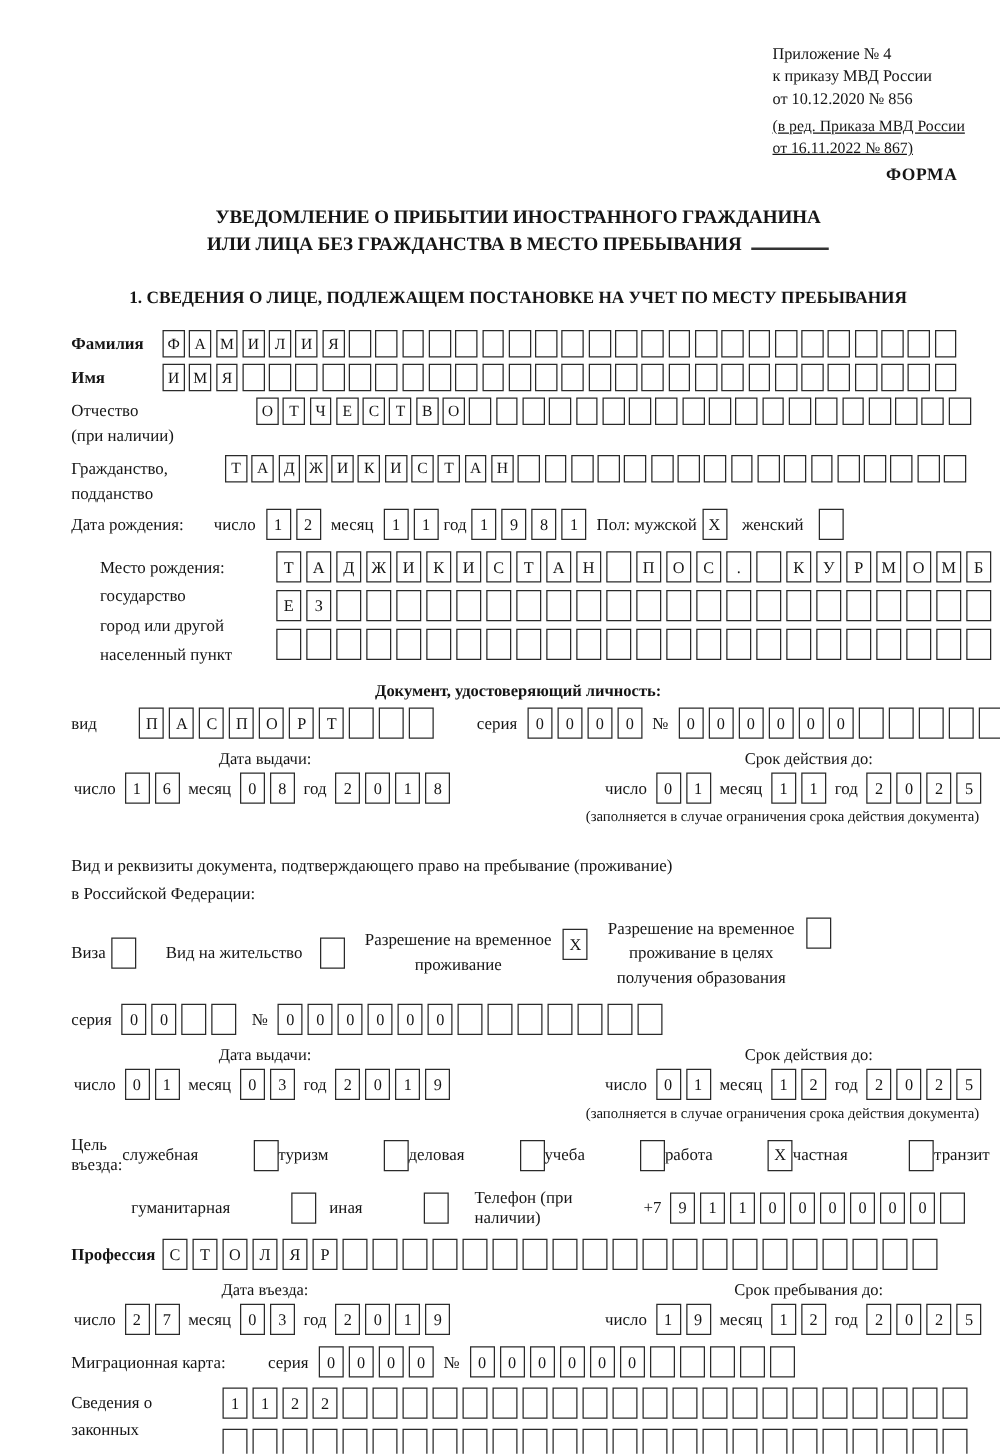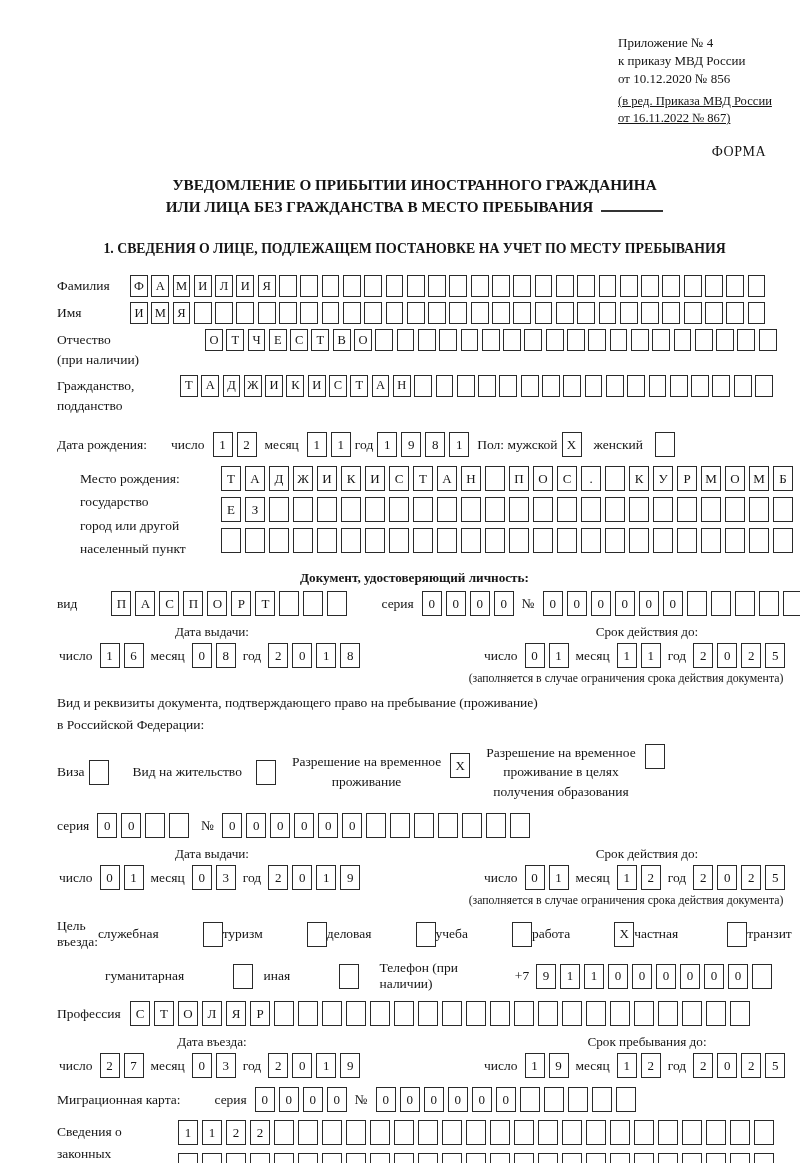--- a/index.html
+++ b/index.html
@@ -9,71 +9,71 @@
     overflow: hidden;
     font-family: "Liberation Serif", "DejaVu Serif", serif;
     color: #151515;
     font-size: 13.5px;
   }
   .page { padding: 34px 28px 0 57px; }
 
   
   .appendix { margin-left: 561px; line-height: 1.38; font-size: 13px; }
   .revision { margin-left: 561px; margin-top: 5px; line-height: 1.38; font-size: 12.6px; text-decoration: underline; }
-  .form-label { text-align: right; padding-right: 6px; font-weight: normal; margin-top: 16px; font-size: 14px; letter-spacing: .5px; }
+  .form-label { text-align: right; padding-right: 6px; font-weight: bold; margin-top: 5px; font-size: 14px; letter-spacing: .5px; }
 
   
   .title { text-align: center; font-weight: bold; font-size: 15.2px; margin-top: 14px; line-height: 1.5; }
   .blank-underline { display: inline-block; width: 62px; border-bottom: 2px solid #333; height: 12px; margin-left: 8px; }
   .section-heading { text-align: center; font-weight: bold; font-size: 13.8px; margin-top: 22px; }
 
   
   .cells { display: inline-flex; gap: 3.5px; vertical-align: middle; }
   .cell {
     width: 17.8px; height: 22px; flex: none;
     border: 1.6px solid #2a2a2a;
     display: flex; align-items: center; justify-content: center;
     font-size: 12.5px; background: #fff;
   }
   .cells.md { gap: 4px; }
   .cells.md .cell { width: 20px; height: 25px; font-size: 13px; }
 
   .frow { display: flex; align-items: flex-start; margin-top: 5px; }
-  .frow .lbl { flex: none; padding-top: 3px; }
+  .frow .lbl { flex: none; padding-top: 3px; font-weight: bold; }
   .lbl-col { flex: none; line-height: 1.5; padding-top: 1px; }
 
   .w70  { width: 73px; }
   .w148 { width: 148px; }
   .w123 { width: 123px; }
   .w141 { width: 141px; }
   .w120 { width: 121px; }
 
   .stack { display: flex; flex-direction: column; gap: 6px; }
 
   .center-bold { text-align: center; font-weight: bold; font-size: 13.2px; margin-top: 10px; }
 
-  .inline-row { display: flex; align-items: center; margin-top: 16px; flex-wrap: nowrap; }
+  .inline-row { display: flex; align-items: center; margin-top: 2px; flex-wrap: nowrap; }
   .inline-row > * { flex: none; }
   .gap4 { width: 4px; } .gap8 { width: 8px; } .gap12 { width: 12px; } .gap16 { width: 16px; }
   .gap24 { width: 24px; } .gap34 { width: 34px; }
 
   
   .date-pair { display: flex; margin-top: 8px; }
   .date-col-l { width: 365px; flex: none; }
   .date-col-r { flex: 1; }
   .date-head { text-align: center; font-size: 13.2px; margin-bottom: 3px; }
   .date-head.left-head { width: 310px; }
   .date-head.right-head { width: 330px; margin-left: 60px; }
   .date-line { display: flex; align-items: center; gap: 5px; }
   .date-line .dl { padding: 0 2px; }
   .date-col-r .date-line { margin-left: 60px; }
   .note { font-size: 11.8px; margin-top: 3px; text-align: center; }
   .date-col-r .note { margin-left: 18px; }
 
-  .intro { margin-top: 6px; line-height: 1.65; }
+  .intro { margin-top: 21px; line-height: 1.65; }
 
   
   .opts-row { display: flex; align-items: center; margin-top: 6px; }
   .opt { display: flex; align-items: flex-start; }
   .opt .olbl { line-height: 1.45; }
   .opt .olbl.center { text-align: center; }
   .opt .cells { margin-left: 9px; margin-top: 1px; }
   .opt-simple { display: flex; align-items: center; }
 
   

